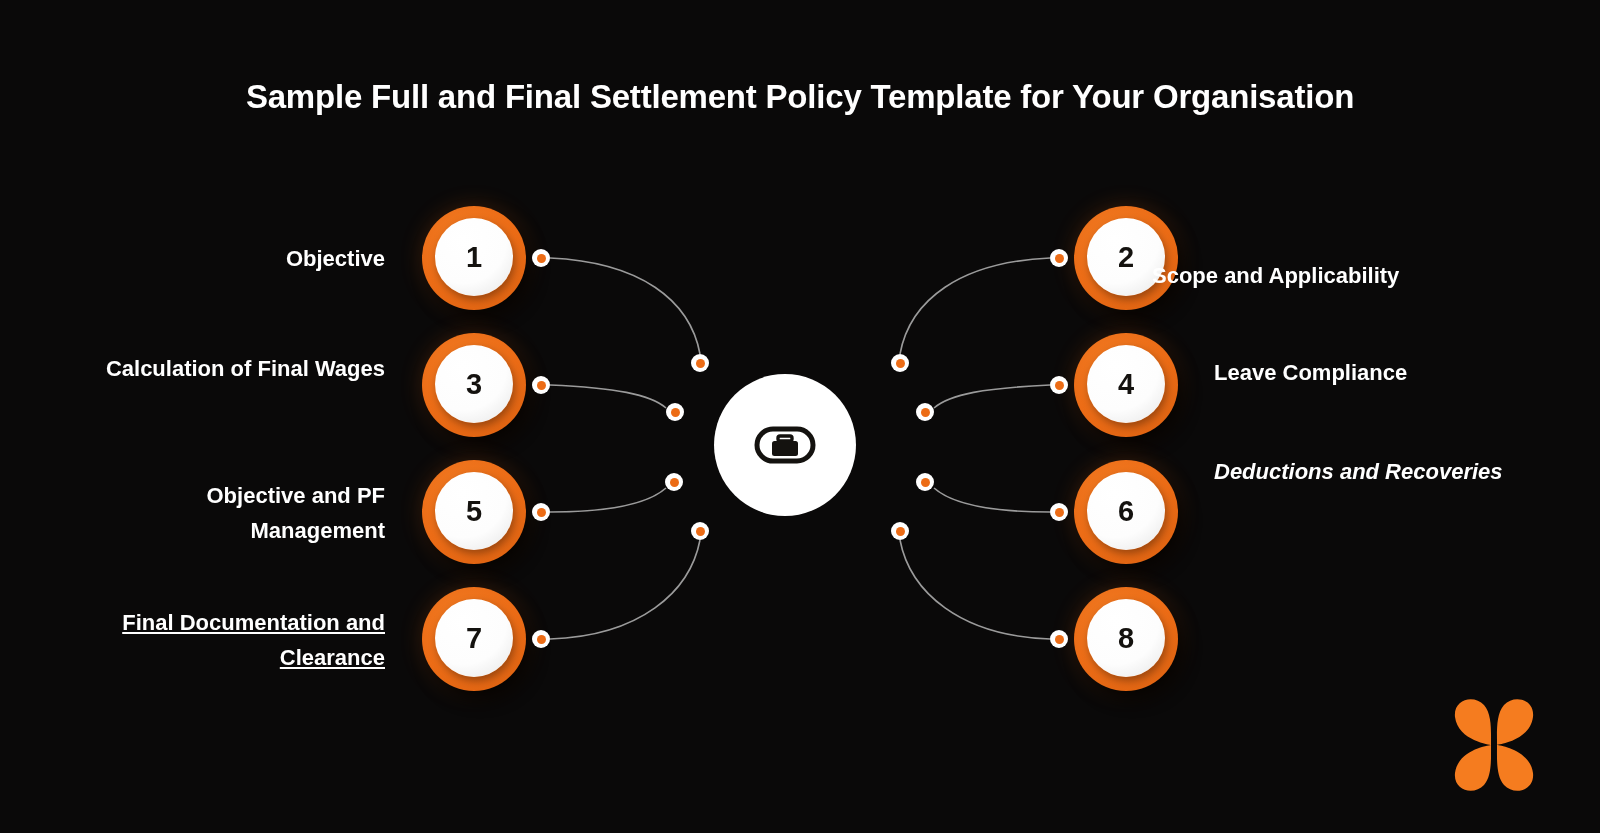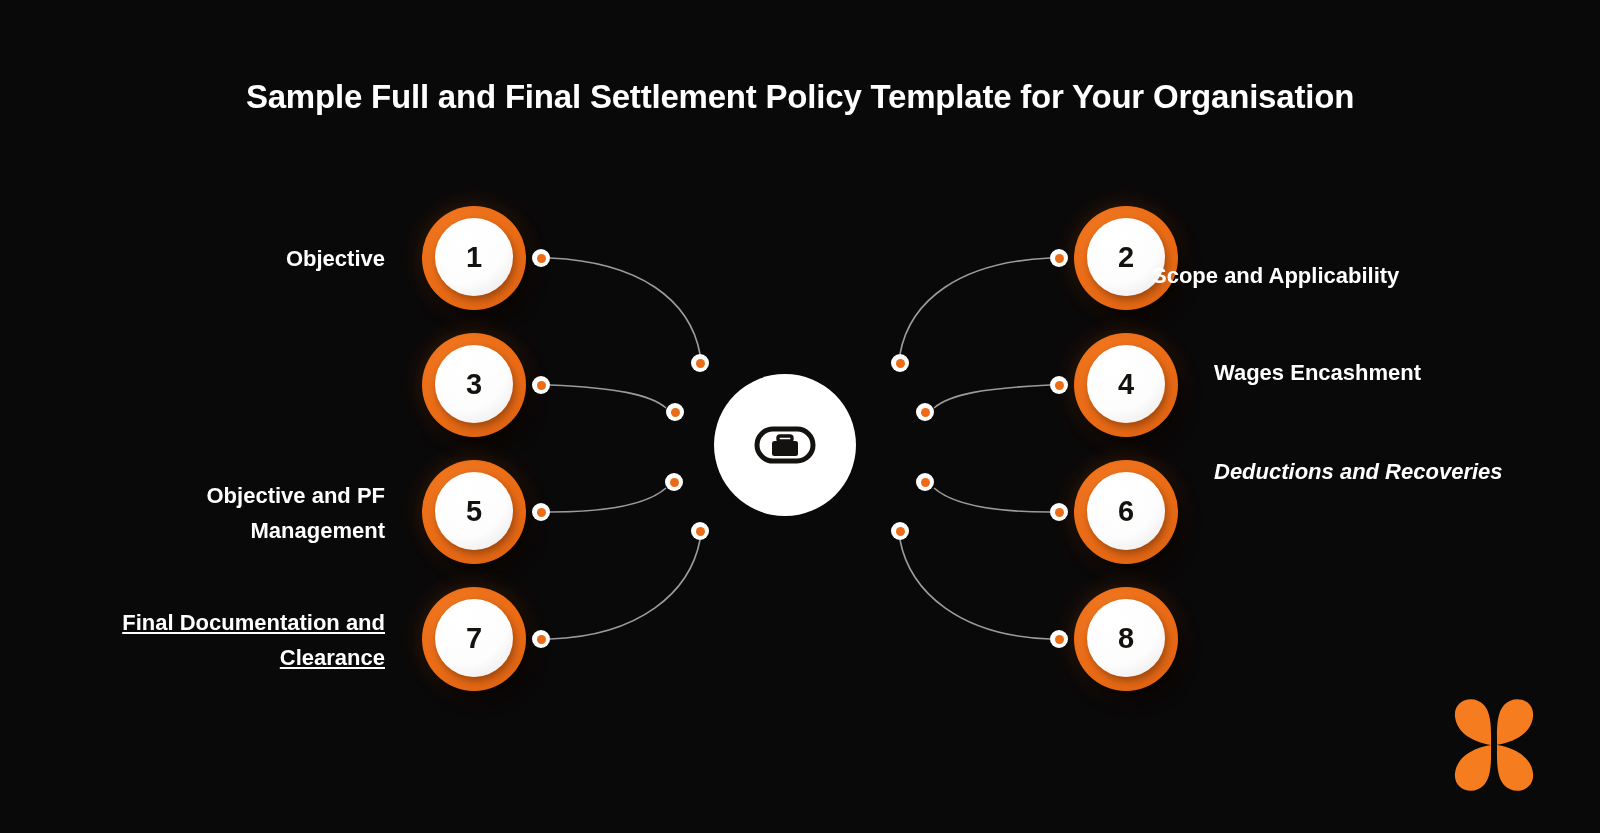--- a/index.html
+++ b/index.html
@@ -231,25 +231,26 @@
   <div class="dot" style="left:691px; top:354px;"></div>
   <div class="dot" style="left:666px; top:403px;"></div>
   <div class="dot" style="left:665px; top:473px;"></div>
   <div class="dot" style="left:691px; top:522px;"></div>
   <div class="dot" style="left:891px; top:354px;"></div>
   <div class="dot" style="left:916px; top:403px;"></div>
   <div class="dot" style="left:916px; top:473px;"></div>
   <div class="dot" style="left:891px; top:522px;"></div>
 
   <div class="label label-left" style="left:85px;  top:241px;">Objective</div>
+  <div class="label label-left" style="left:85px;  top:351px;">Calculation of Final Wages</div>
   <div class="label label-left" style="left:85px;  top:478px;">Objective and PF Management</div>
   <div class="label label-left" style="left:85px;  top:605px;text-decoration:underline;">Final Documentation and Clearance</div>
 
   <div class="label label-right" style="left:1152px; top:226px;margin-top:32px;">Scope and Applicability</div>
-  <div class="label label-right" style="left:1214px; top:355px;">Wages Encashment</div>
+  <div class="label label-right" style="left:1214px; top:355px;">Leave Compliance</div>
   <div class="label label-right" style="left:1214px; top:454px;font-style:italic;">Deductions and Recoveries</div>
 
   <svg id="logo" viewBox="0 0 100 96">
 
     <path d="M47,48 C47,48 14,44 11,20 C9,2 30,-3 40,8 C48,17 47,34 47,48 Z" fill="#f57c1f"></path>
 
     <path d="M53,48 C53,48 86,44 89,20 C91,2 70,-3 60,8 C52,17 53,34 53,48 Z" fill="#f57c1f"></path>
 
     <path d="M47,48 C47,48 14,52 11,76 C9,94 30,99 40,88 C48,79 47,62 47,48 Z" fill="#f57c1f"></path>
 

